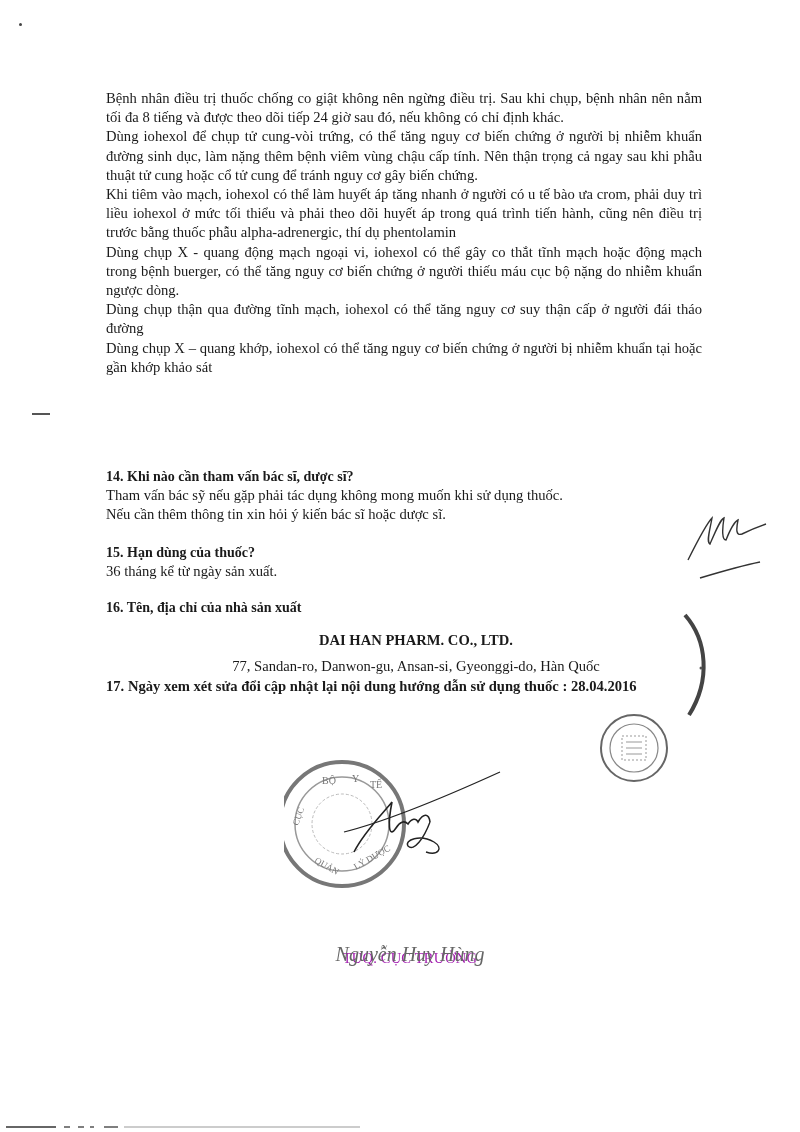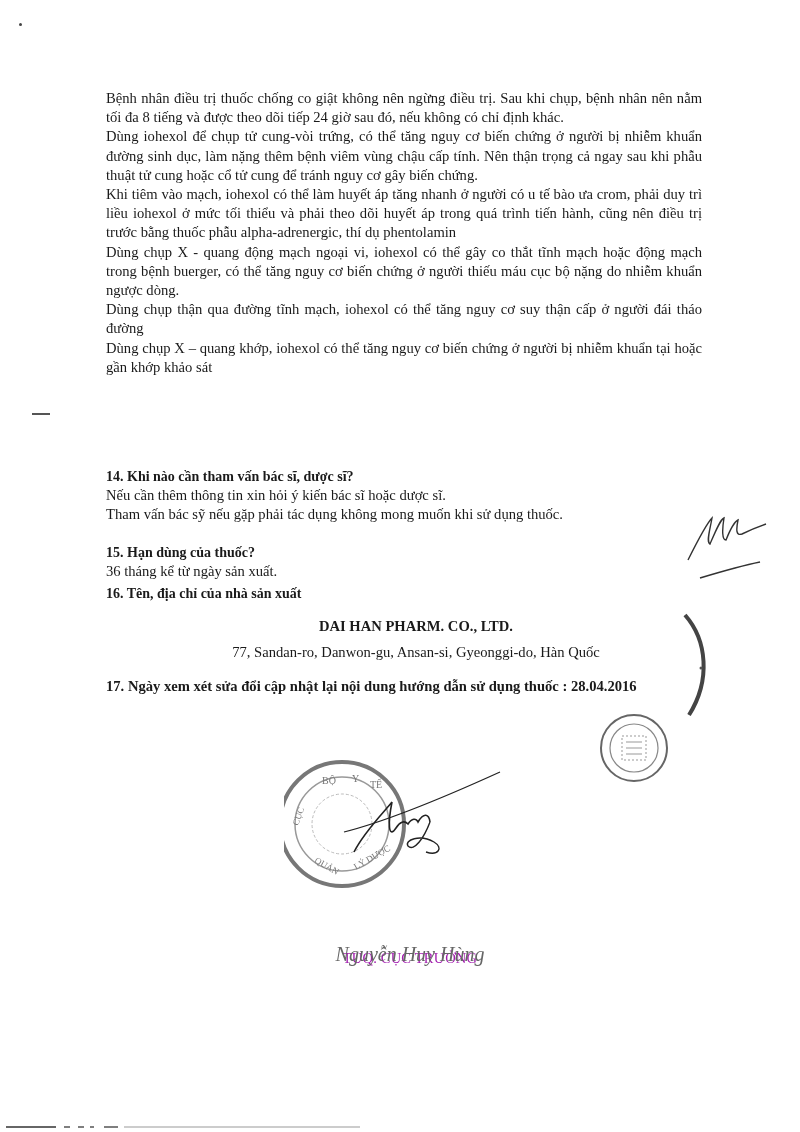--- a/index.html
+++ b/index.html
@@ -33,30 +33,30 @@
     <p>Bệnh nhân điều trị thuốc chống co giật không nên ngừng điều trị. Sau khi chụp, bệnh nhân nên nằm tối đa 8 tiếng và được theo dõi tiếp 24 giờ sau đó, nếu không có chỉ định khác.</p>
     <p>Dùng iohexol để chụp tử cung-vòi trứng, có thể tăng nguy cơ biến chứng ở người bị nhiễm khuẩn đường sinh dục, làm nặng thêm bệnh viêm vùng chậu cấp tính. Nên thận trọng cả ngay sau khi phẫu thuật tử cung hoặc cổ tử cung để tránh nguy cơ gây biến chứng.</p>
     <p>Khi tiêm vào mạch, iohexol có thể làm huyết áp tăng nhanh ở người có u tế bào ưa crom, phải duy trì liều iohexol ở mức tối thiểu và phải theo dõi huyết áp trong quá trình tiến hành, cũng nên điều trị trước bằng thuốc phẫu alpha-adrenergic, thí dụ phentolamin</p>
     <p>Dùng chụp X - quang động mạch ngoại vi, iohexol có thể gây co thắt tĩnh mạch hoặc động mạch trong bệnh buerger, có thể tăng nguy cơ biến chứng ở người thiếu máu cục bộ nặng do nhiễm khuẩn ngược dòng.</p>
     <p>Dùng chụp thận qua đường tĩnh mạch, iohexol có thể tăng nguy cơ suy thận cấp ở người đái tháo đường</p>
     <p>Dùng chụp X – quang khớp, iohexol có thể tăng nguy cơ biến chứng ở người bị nhiễm khuẩn tại hoặc gần khớp khảo sát</p>
   </div>
 
   <div class="section" style="top:467px;">
     <h3>14. Khi nào cần tham vấn bác sĩ, dược sĩ?</h3>
+    <p>Tham vấn bác sỹ nếu gặp phải tác dụng không mong muốn khi sử dụng thuốc.</p>
     <p>Nếu cần thêm thông tin xin hỏi ý kiến bác sĩ hoặc dược sĩ.</p>
-    <p>Tham vấn bác sỹ nếu gặp phải tác dụng không mong muốn khi sử dụng thuốc.</p>
   </div>
 
   <div class="section" style="top:543px;">
     <h3>15. Hạn dùng của thuốc?</h3>
     <p>36 tháng kể từ ngày sản xuất.</p>
   </div>
 
-  <div class="section" style="top:584px;font-family:Liberation Serif, serif;">
+  <div class="section" style="top:598px;font-family:Liberation Serif, serif;">
     <h3>16. Tên, địa chỉ của nhà sản xuất</h3>
     <p class="center-bold" style="margin-top:14px;">DAI HAN PHARM. CO., LTD.</p>
     <p class="center" style="margin-top:7px;">77, Sandan-ro, Danwon-gu, Ansan-si, Gyeonggi-do, Hàn Quốc</p>
   </div>
 
   <div class="section" style="top:677px;">
     <p class="date-line">17. Ngày xem xét sửa đổi cập nhật lại nội dung hướng dẫn sử dụng thuốc : 28.04.2016</p>
   </div>
 
   <svg class="mark" style="left:680px;top:500px;" width="100" height="90" viewBox="0 0 100 90">

